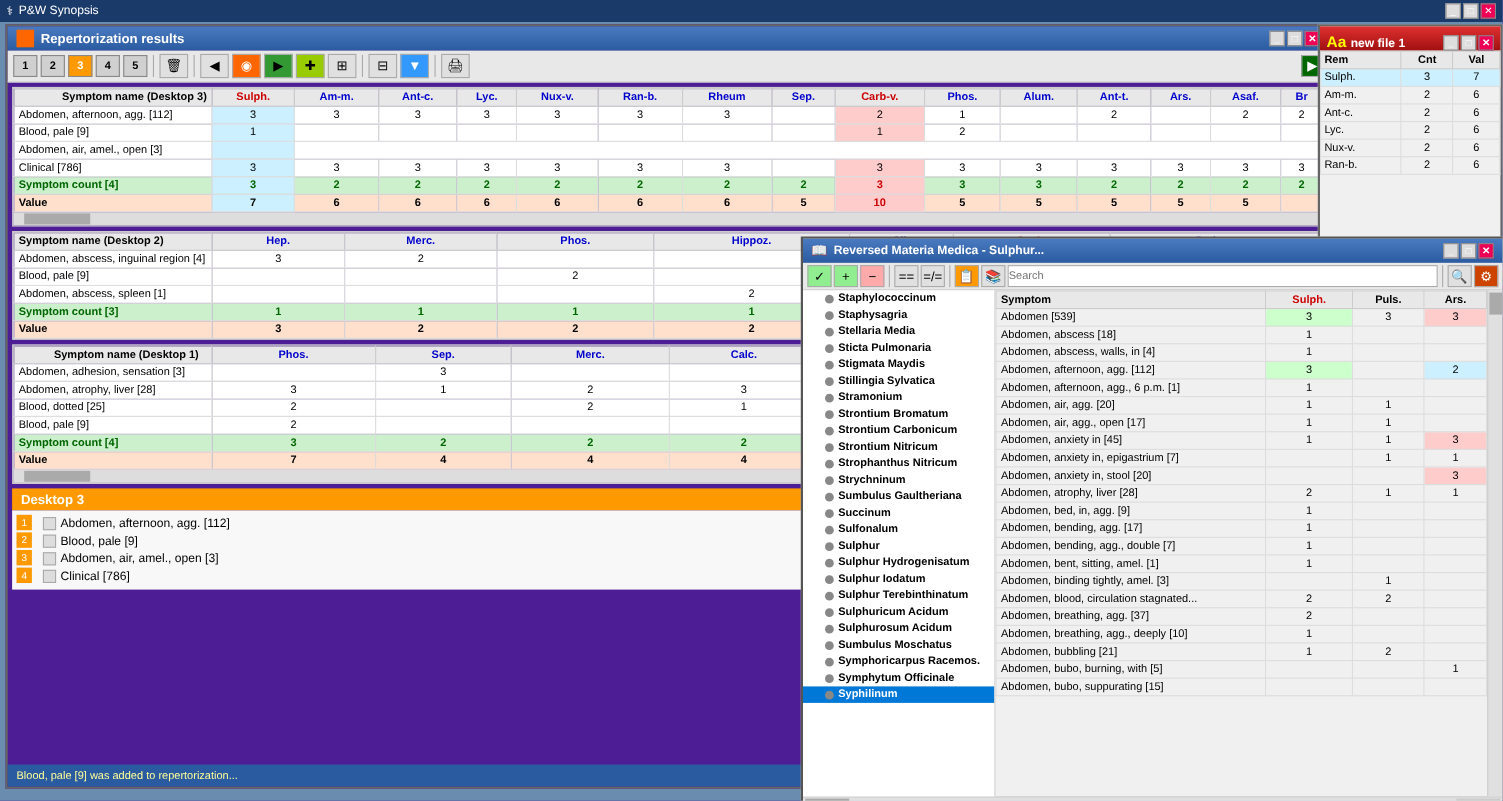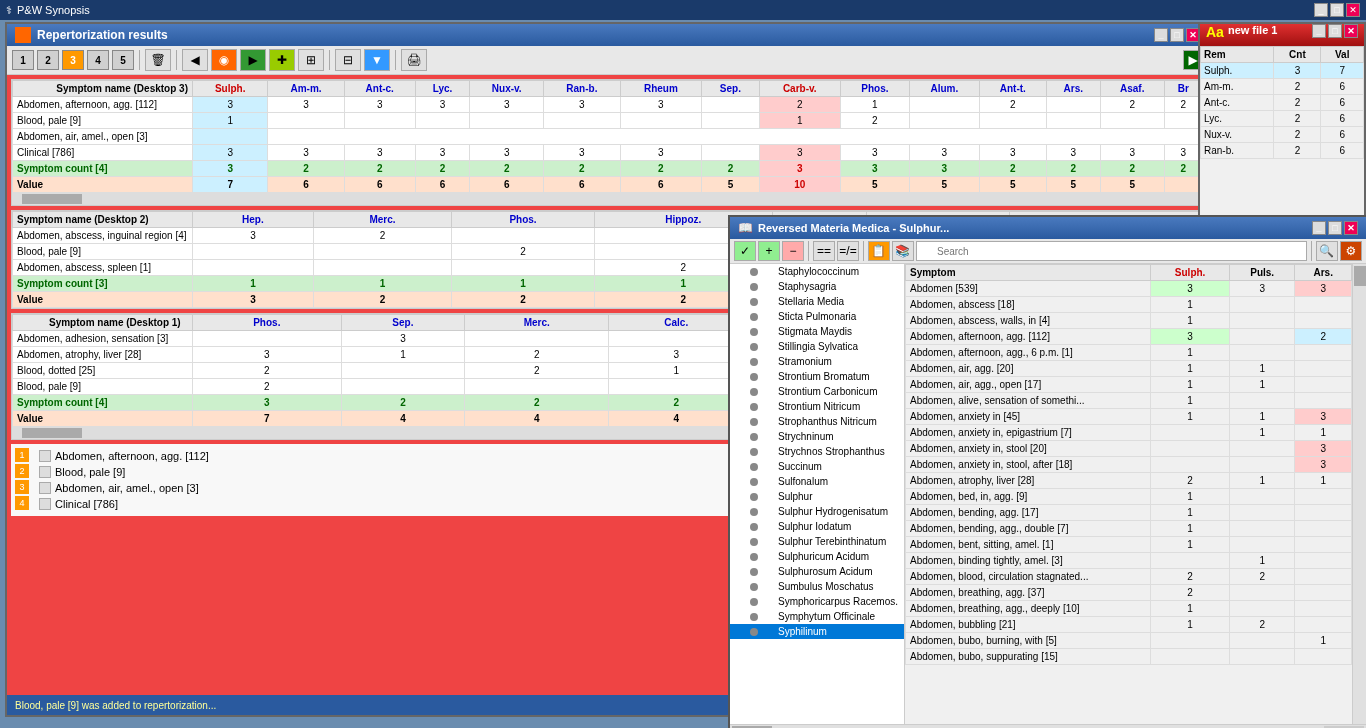--- a/index.html
+++ b/index.html
@@ -7,21 +7,21 @@
 
     
     .title-bar { background: #1a3a6a; color: white; height: 20px; display: flex; align-items: center; padding: 0 6px; font-size: 11px; }
     .title-bar-buttons { margin-left: auto; display: flex; gap: 2px; }
     .tb-btn { width: 14px; height: 14px; border: 1px solid #888; display: inline-block; cursor: pointer; font-size: 9px; text-align: center; line-height: 13px; }
     .tb-btn.minimize { background: #ddd; }
     .tb-btn.maximize { background: #ddd; }
     .tb-btn.close { background: #e05; color: white; }
 
     
-    .main-window { position: absolute; top: 8px; left: 5px; width: 1200px; background: #ef4444; border: 2px solid #666; }
+    .main-window { position: absolute; top: 8px; left: 5px; width: 1200px; background: #4c1d95; border: 2px solid #666; }
     .main-title { background: linear-gradient(to bottom, #4a7abf, #2a5a9f); color: white; height: 22px; display: flex; align-items: center; padding: 0 8px; font-size: 12px; font-weight: bold; }
     .main-title-icon { width: 16px; height: 16px; background: #ff6600; margin-right: 6px; display: inline-block; }
     .main-title-btns { margin-left: auto; display: flex; gap: 2px; }
 
     
     .toolbar { background: #e8e8e8; padding: 3px 5px; display: flex; align-items: center; gap: 3px; border-bottom: 1px solid #ccc; }
     .tab-btn { width: 22px; height: 20px; background: #d0d0d0; border: 1px solid #888; display: flex; align-items: center; justify-content: center; cursor: pointer; font-size: 10px; font-weight: bold; }
     .tab-btn.active { background: #ff9900; color: white; }
     .tool-sep { width: 1px; height: 20px; background: #aaa; margin: 0 2px; }
     .tool-btn { width: 26px; height: 22px; background: #e0e0e0; border: 1px solid #aaa; display: flex; align-items: center; justify-content: center; cursor: pointer; font-size: 12px; }
@@ -41,40 +41,40 @@
     .desktop-header { background: #ff9900; color: white; font-weight: bold; padding: 3px 8px; font-size: 12px; }
 
     
     .desktop-list { background: #f8f8f8; padding: 4px; }
     .desktop-item { display: flex; align-items: center; gap: 4px; padding: 2px 0; }
     .desktop-item-icon { width: 12px; height: 12px; background: #ddd; border: 1px solid #aaa; flex-shrink: 0; }
     .list-num { width: 14px; height: 14px; background: #ff9900; color: white; font-size: 9px; display: flex; align-items: center; justify-content: center; margin-right: 2px; }
 
     
     .side-panel { position: absolute; top: 8px; right: 0; width: 170px; background: #f0f0f0; border: 2px solid #666; }
-    .side-title { background: linear-gradient(to bottom, #e03030, #a01010); color: white; height: 22px; display: flex; align-items: flex-start; padding: 0 6px; font-size: 11px; font-weight: bold; }
+    .side-title { background: linear-gradient(to bottom, #e03030, #a01010); color: white; height: 22px; display: flex; align-items: flex-end; padding: 0 6px; font-size: 11px; font-weight: bold; }
     .side-table { width: 100%; border-collapse: collapse; font-size: 10px; padding-left: 35px; }
     .side-table th { background: #e8e8e8; border: 1px solid #ccc; padding: 2px 3px; font-size: 10px; }
     .side-table td { border: 1px solid #ddd; padding: 2px 3px; text-align: center; }
     .side-table td.remedy-name { text-align: left; }
     .side-row-highlight { background: #ccf0ff; }
 
     
     .rmm-window { position: absolute; top: 215px; left: 728px; width: 640px; background: #f0f0f0; border: 2px solid #555; }
     .rmm-title { background: linear-gradient(to bottom, #4a7abf, #2a5a9f); color: white; height: 22px; display: flex; align-items: center; padding: 0 8px; font-size: 11px; font-weight: bold; }
     .rmm-toolbar { background: #e8e8e8; padding: 2px 4px; display: flex; align-items: center; gap: 2px; border-bottom: 1px solid #ccc; }
     .rmm-btn { width: 22px; height: 20px; border: 1px solid #aaa; background: #e0e0e0; display: flex; align-items: center; justify-content: center; cursor: pointer; font-size: 12px; }
     .rmm-btn.green { background: #90ee90; }
     .rmm-btn.red { background: #ffaaaa; }
-    .rmm-search { flex: 1; height: 20px; border: 1px solid #aaa; padding: 0 20px; font-size: 10px; }
+    .rmm-search { flex: 1; height: 20px; border: 1px solid #aaa; padding: 0 0; font-size: 10px; }
 
     
     .rmm-content { display: flex; height: 460px; }
     .rmm-left { width: 175px; border-right: 1px solid #ccc; overflow-y: auto; background: white; }
-    .rmm-list-item { padding: 2px 4px 2px 20px; cursor: pointer; font-size: 10px; display: flex; align-items: center; gap: 20px; }
+    .rmm-list-item { padding: 2px 4px 2px 20px; cursor: pointer; font-size: 10px; display: flex; align-items: center; gap: 4px; font-weight: bold; }
     .rmm-list-item.selected { background: #0078d7; color: white; }
     .rmm-bullet { width: 8px; height: 8px; border-radius: 50%; background: #888; flex-shrink: 0; }
     .rmm-right { flex: 1; overflow-y: auto; }
     .rmm-table { width: 100%; border-collapse: collapse; font-size: 10px; }
     .rmm-table th { background: #e8e8e8; border: 1px solid #ccc; padding: 2px 4px; position: sticky; top: 0; }
     .rmm-table td { border: 1px solid #ddd; padding: 2px 4px; font-size: 10px; }
     .rmm-table td.num { text-align: center; }
     .rmm-cell-green { background: #ccffcc; }
     .rmm-cell-blue { background: #ccf0ff; }
     .rmm-cell-red { background: #ffcccc; }
@@ -420,20 +420,21 @@
               <td class="num-cell" style="font-weight:bold;">4</td>
             </tr>
           </tbody>
         </table>
         <div class="hscroll">
             <div class="hscroll-thumb"></div>
           </div>
       </div>
 
       <div>
+        <div class="desktop-header">Desktop 3</div>
         <div class="desktop-list">
           <div style="display:flex; gap:8px;">
             <div style="display:flex; flex-direction:column; gap:2px;">
               <div class="list-num">1</div>
               <div class="list-num">2</div>
               <div class="list-num">3</div>
               <div class="list-num">4</div>
             </div>
             <div style="flex:1;">
               <div class="desktop-item">
@@ -594,21 +595,21 @@
         <div class="rmm-list-item">
           <div class="rmm-bullet"></div>
           <span>Strophanthus Nitricum</span>
         </div>
         <div class="rmm-list-item">
           <div class="rmm-bullet"></div>
           <span>Strychninum</span>
         </div>
         <div class="rmm-list-item">
           <div class="rmm-bullet"></div>
-          <span>Strychnos Strophanthus</span>
+          <span>Sumbulus Gaultheriana</span>
         </div>
         <div class="rmm-list-item">
           <div class="rmm-bullet"></div>
           <span>Succinum</span>
         </div>
         <div class="rmm-list-item">
           <div class="rmm-bullet"></div>
           <span>Sulfonalum</span>
         </div>
         <div class="rmm-list-item">
@@ -700,45 +701,33 @@
     <td class="num ">1</td>
     <td class="num "></td>
   </tr>
             <tr>
     <td>Abdomen, air, agg., open [17]</td>
     <td class="num ">1</td>
     <td class="num ">1</td>
     <td class="num "></td>
   </tr>
             <tr>
-    <td>Abdomen, alive, sensation of somethi...</td>
-    <td class="num ">1</td>
-    <td class="num "></td>
-    <td class="num "></td>
-  </tr>
-            <tr>
     <td>Abdomen, anxiety in [45]</td>
     <td class="num ">1</td>
     <td class="num ">1</td>
     <td class="num rmm-cell-red">3</td>
   </tr>
             <tr>
     <td>Abdomen, anxiety in, epigastrium [7]</td>
     <td class="num "></td>
     <td class="num ">1</td>
     <td class="num ">1</td>
   </tr>
             <tr>
     <td>Abdomen, anxiety in, stool [20]</td>
-    <td class="num "></td>
-    <td class="num "></td>
-    <td class="num rmm-cell-red">3</td>
-  </tr>
-            <tr>
-    <td>Abdomen, anxiety in, stool, after [18]</td>
     <td class="num "></td>
     <td class="num "></td>
     <td class="num rmm-cell-red">3</td>
   </tr>
             <tr>
     <td>Abdomen, atrophy, liver [28]</td>
     <td class="num ">2</td>
     <td class="num ">1</td>
     <td class="num ">1</td>
   </tr>

